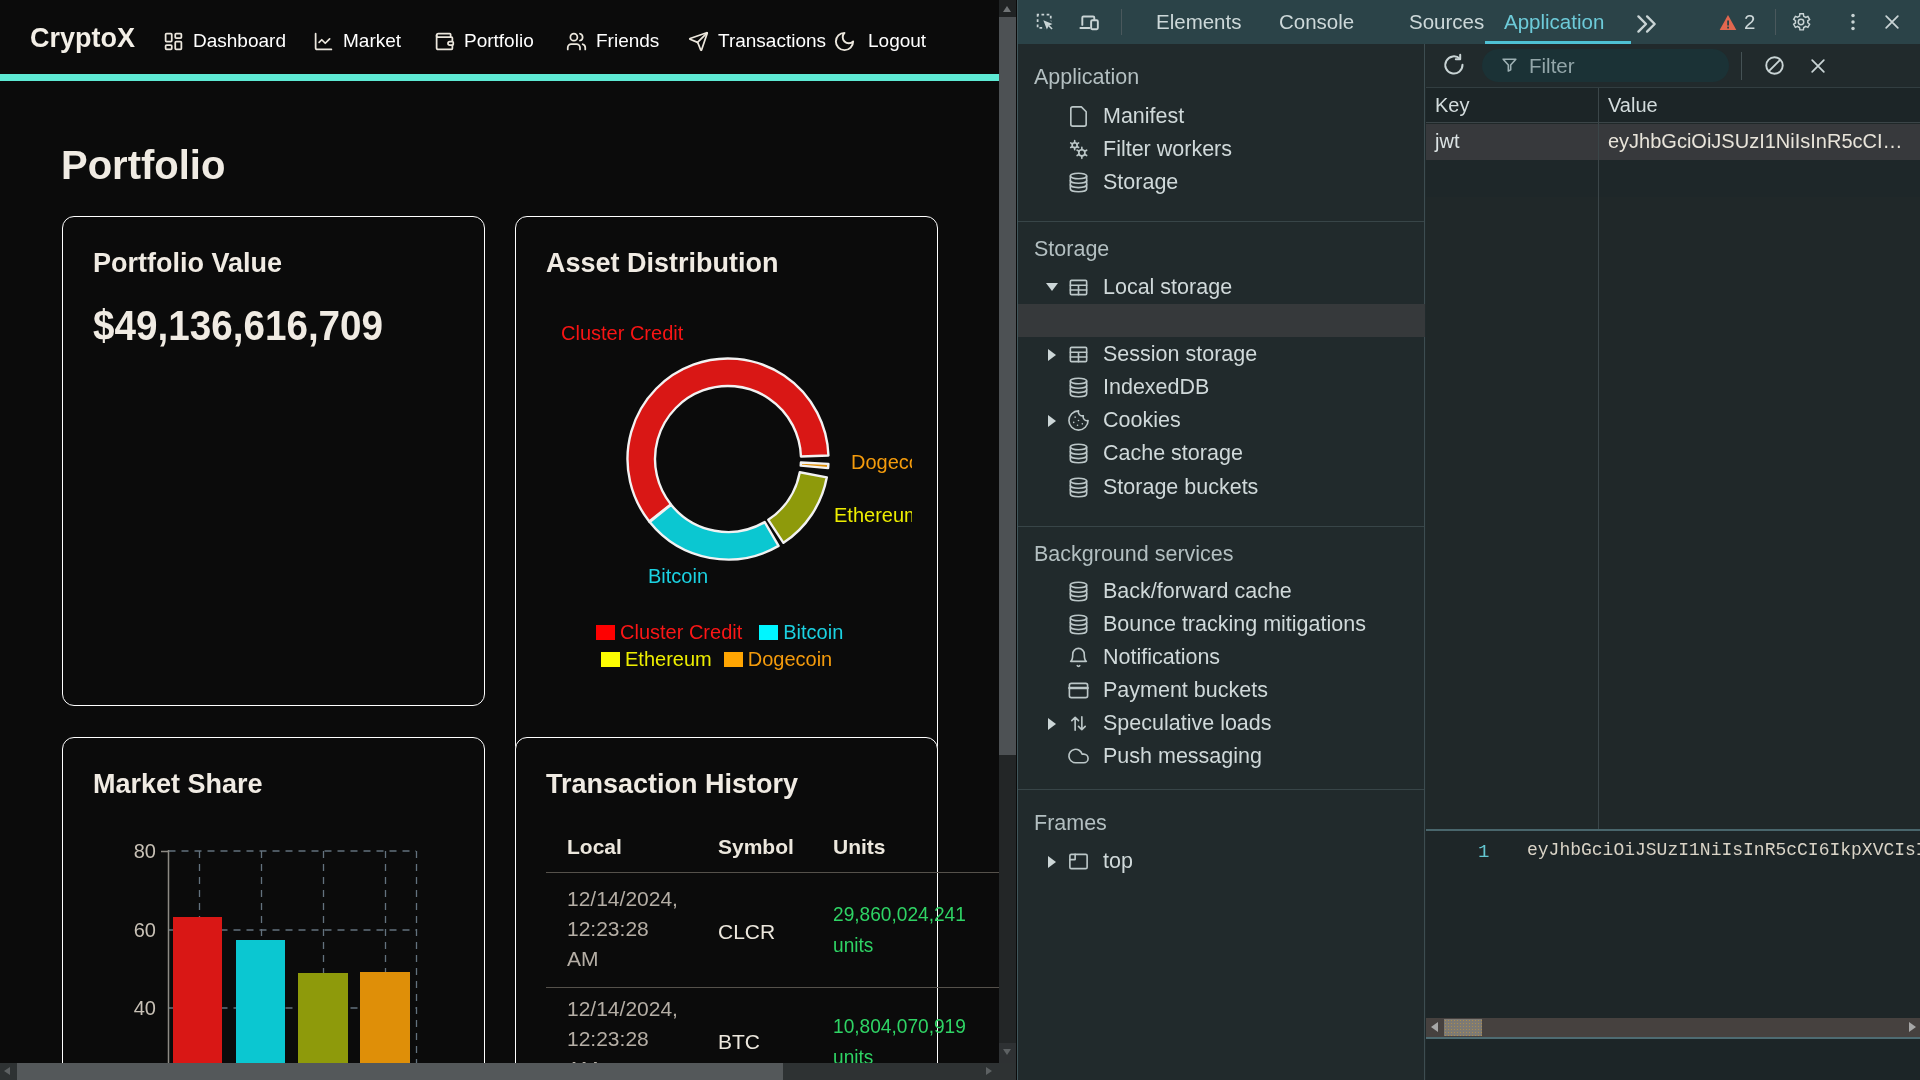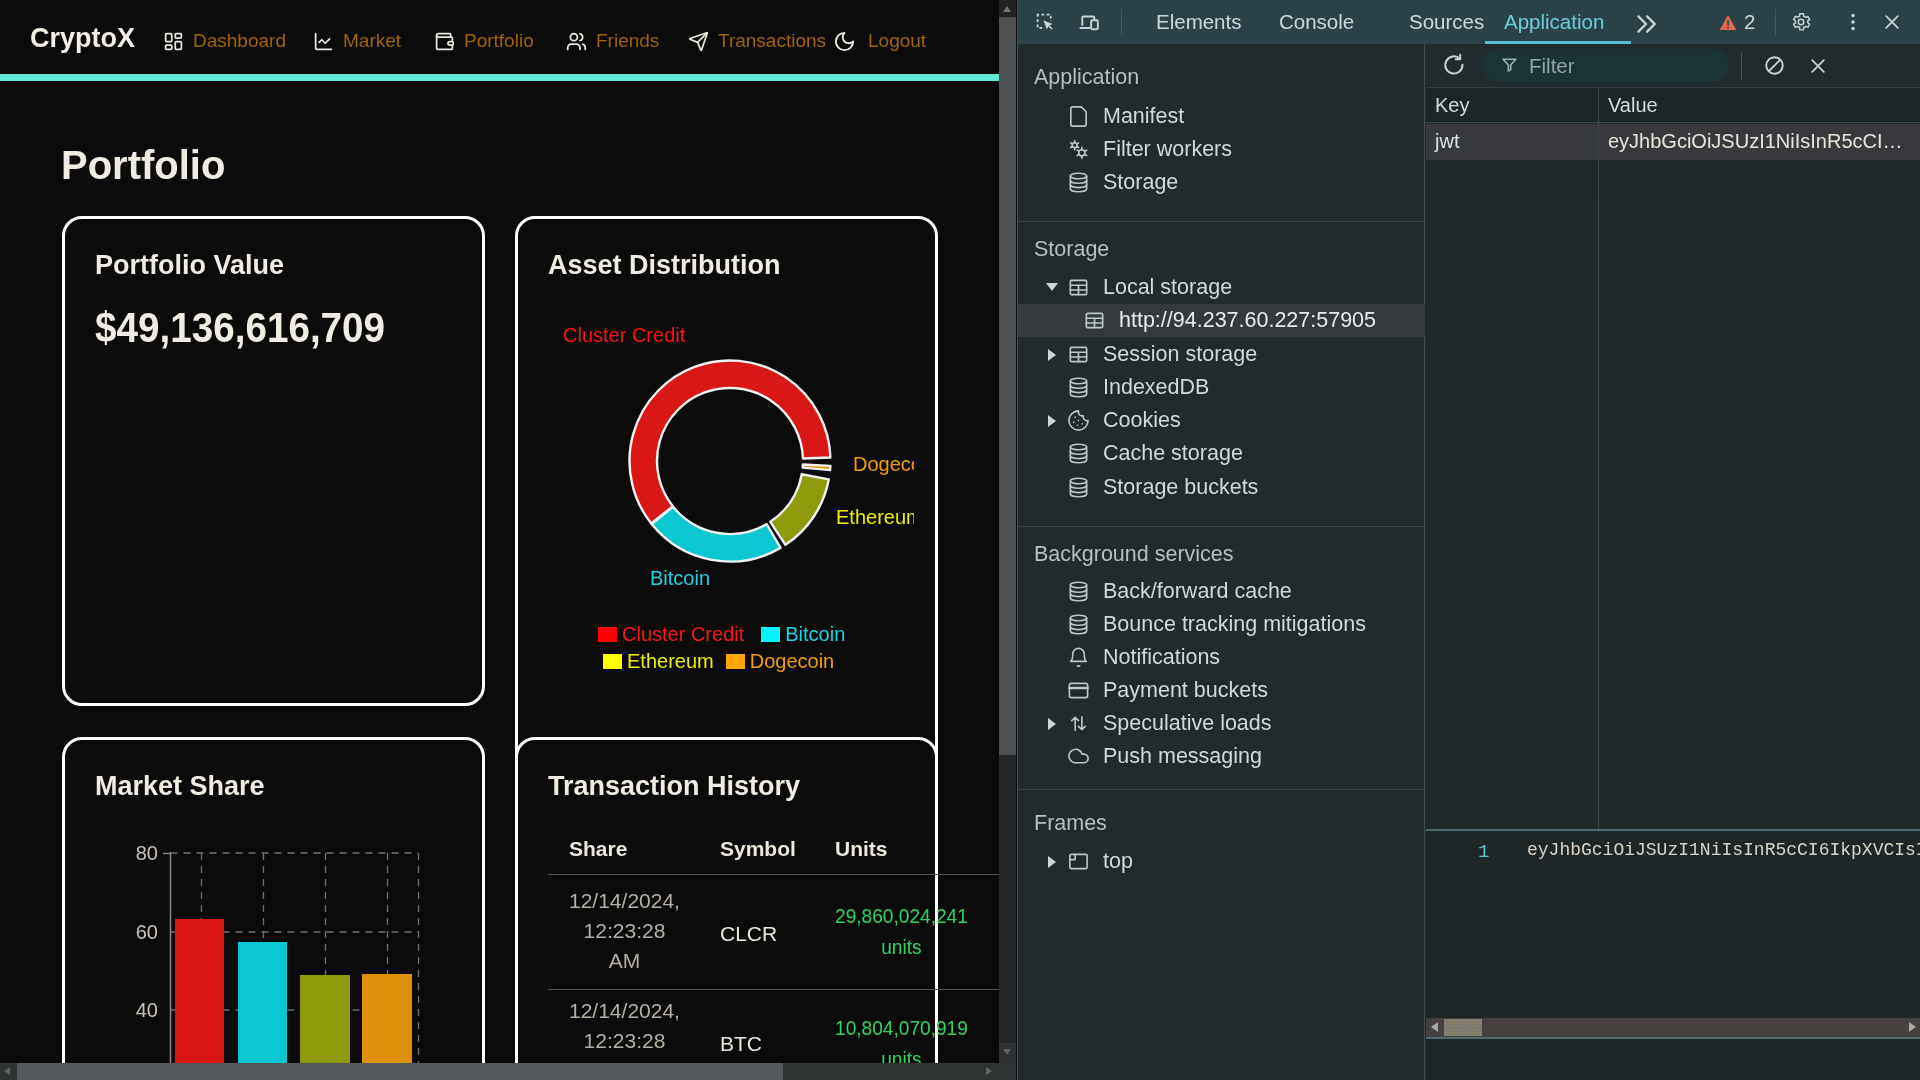--- a/index.html
+++ b/index.html
@@ -2,25 +2,25 @@
 <html><head>
 <meta charset="utf-8">
 <style>
   * { margin:0; padding:0; box-sizing:border-box; }
   html,body { width:1920px; height:1080px; overflow:hidden; background:#0b0b0b; }
   body { font-family:"Liberation Sans", sans-serif; position:relative; }
   #app { position:absolute; left:0; top:0; width:999px; height:1080px; background:#0b0b0b; overflow:hidden; color:#ece7dd; }
   
   #nav { position:absolute; left:0; top:0; width:1200px; height:81px; border-bottom:7px solid #5eead4; }
   #nav .logo { position:absolute; left:30px; top:23px; font-size:27px; font-weight:bold; color:#f3efe7; }
-  .navitem { position:absolute; top:30px; display:flex; align-items:center; gap:9px; font-size:19px; color:#a16207; }
+  .navitem { position:absolute; top:30px; display:flex; align-items:center; gap:9px; font-size:19px; color:#ffffff; }
   .navitem svg { width:21px; height:21px; stroke:#ece7dd; stroke-width:2; fill:none; stroke-linecap:round; stroke-linejoin:round; }
   
   #h1 { position:absolute; left:61px; top:143px; font-size:40px; font-weight:bold; color:#f0ebe3; }
-  .card { position:absolute; background:#0b0b0b; border:3px solid #ffffff; border-radius:20px;text-align:center; }
+  .card { position:absolute; background:#0b0b0b; border:1px solid #ffffff; border-radius:12px; }
   .ctitle { position:absolute; left:30px; top:31px; font-size:27px; font-weight:bold; color:#f0ebe3; }
   #bignum { position:absolute; left:30px; top:88px; font-size:42px; line-height:42px; font-weight:bold; color:#f0ebe3; transform:scaleX(.92); transform-origin:0 0; }
   .hline { position:absolute; left:9px; width:694px; height:1px; background:#55514b; }
   .muted { color:#b5aea5; }
   .green { color:#2fd465; }
   
   #devtools { position:absolute; left:1017px; top:0; width:903px; height:1080px; background:#212a2c; border-left:1px solid #40565b; }
   #tabbar { position:absolute; left:0; top:0; width:903px; height:44px; background:#2b4348; color:#cdd8d9; font-size:20.5px; }
   .tb { position:absolute; top:10px; }
   #sidebar { position:absolute; left:0; top:44px; width:407px; height:1036px; background:#212a2c; border-right:1px solid #3d4d51; color:#d0d9da; font-size:21.5px; }
@@ -144,21 +144,21 @@
       <rect x="235" y="235" width="50" height="253" fill="#8e9a0b"></rect>
       <rect x="297" y="234" width="50" height="254" fill="#df8f08"></rect>
       <text x="93" y="120" fill="#c8c1b6" font-size="20" text-anchor="end">80</text>
       <text x="93" y="199" fill="#c8c1b6" font-size="20" text-anchor="end">60</text>
       <text x="93" y="277" fill="#c8c1b6" font-size="20" text-anchor="end">40</text>
     </svg>
   </div>
   <div class="card" id="card4" style="left:515px; top:737px; width:423px; height:490px;">
     <div class="ctitle">Transaction History</div>
     <div style="position:absolute; left:0; top:0; width:560px; font-size:21px;">
-      <div style="position:absolute;left:51px;top:97px;font-weight:bold;">Share</div>
+      <div style="position:absolute;left:51px;top:97px;font-weight:bold;">Local</div>
       <div style="position:absolute;left:202px;top:97px;font-weight:bold;">Symbol</div>
       <div style="position:absolute;left:317px;top:97px;font-weight:bold;">Units</div>
       <div class="hline" style="left:30px;top:134px;width:454px;"></div>
       <div class="muted" style="position:absolute;left:51px;top:146px;line-height:30px;">12/14/2024,<br>12:23:28<br>AM</div>
       <div style="position:absolute;left:202px;top:182px;">CLCR</div>
       <div class="green" style="position:absolute;left:317px;top:160px;line-height:31px;transform:scaleX(.91);transform-origin:0 0;">29,860,024,241<br>units</div>
       <div class="hline" style="left:30px;top:249px;width:454px;"></div>
       <div class="muted" style="position:absolute;left:51px;top:256px;line-height:30px;">12/14/2024,<br>12:23:28<br>AM</div>
       <div style="position:absolute;left:202px;top:292px;">BTC</div>
       <div class="green" style="position:absolute;left:317px;top:272px;line-height:31px;transform:scaleX(.91);transform-origin:0 0;">10,804,070,919<br>units</div>
@@ -247,27 +247,20 @@
     <div class="grouplabel" style="top:193px;">Storage</div>
     <div class="sitem" style="left:49px;top:227px;">
       <svg viewBox="0 0 24 24">
           <rect x="3.5" y="4.5" width="17" height="15" rx="1.2"></rect>
           <path d="M3.5 9.7h17 M3.5 14.6h17 M12 9.7V19.5"></path>
         </svg>
       <span>Local storage</span>
     </div>
     <div style="position:absolute;left:28px;top:239px;width:0;height:0;border-left:6px solid transparent;border-right:6px solid transparent;border-top:8px solid #ccd6d7;"></div>
     <div style="position:absolute;left:0;top:260px;width:407px;height:33px;background:#36393b;"></div>
-    <div class="sitem" style="left:65px;top:260px;color:#e8ecec;">
-      <svg viewBox="0 0 24 24">
-          <rect x="3.5" y="4.5" width="17" height="15" rx="1.2"></rect>
-          <path d="M3.5 9.7h17 M3.5 14.6h17 M12 9.7V19.5"></path>
-        </svg>
-      <span>http://94.237.60.227:57905</span>
-    </div>
     <div class="sitem" style="left:49px;top:294px;">
       <svg viewBox="0 0 24 24">
           <rect x="3.5" y="4.5" width="17" height="15" rx="1.2"></rect>
           <path d="M3.5 9.7h17 M3.5 14.6h17 M12 9.7V19.5"></path>
         </svg>
       <span>Session storage</span>
     </div>
     <div style="position:absolute;left:30px;top:305px;width:0;height:0;border-top:6px solid transparent;border-bottom:6px solid transparent;border-left:8px solid #ccd6d7;"></div>
     <div class="sitem" style="left:49px;top:327px;">
       <svg viewBox="0 0 24 24">

